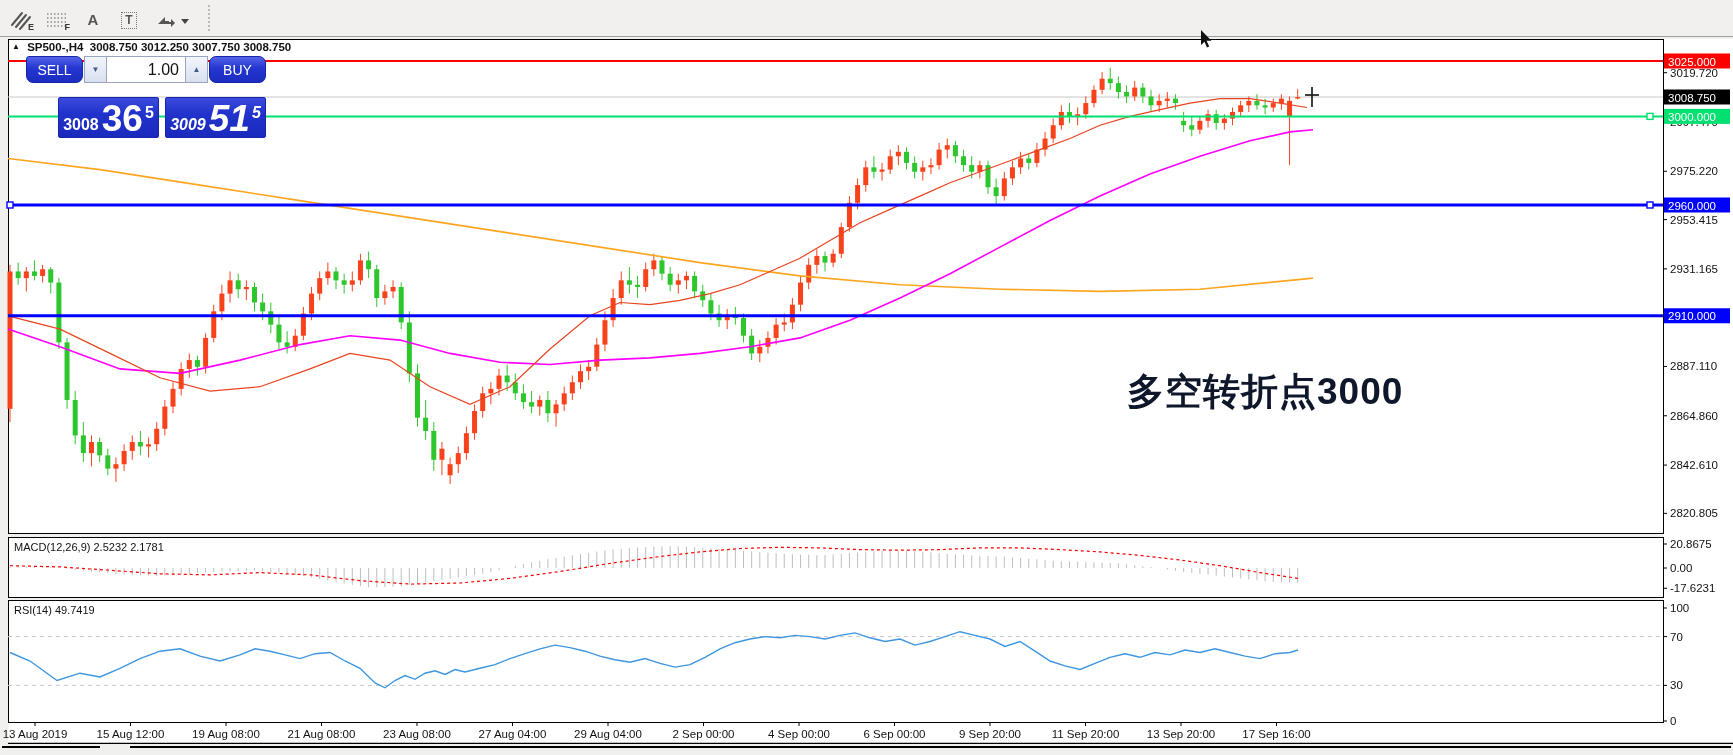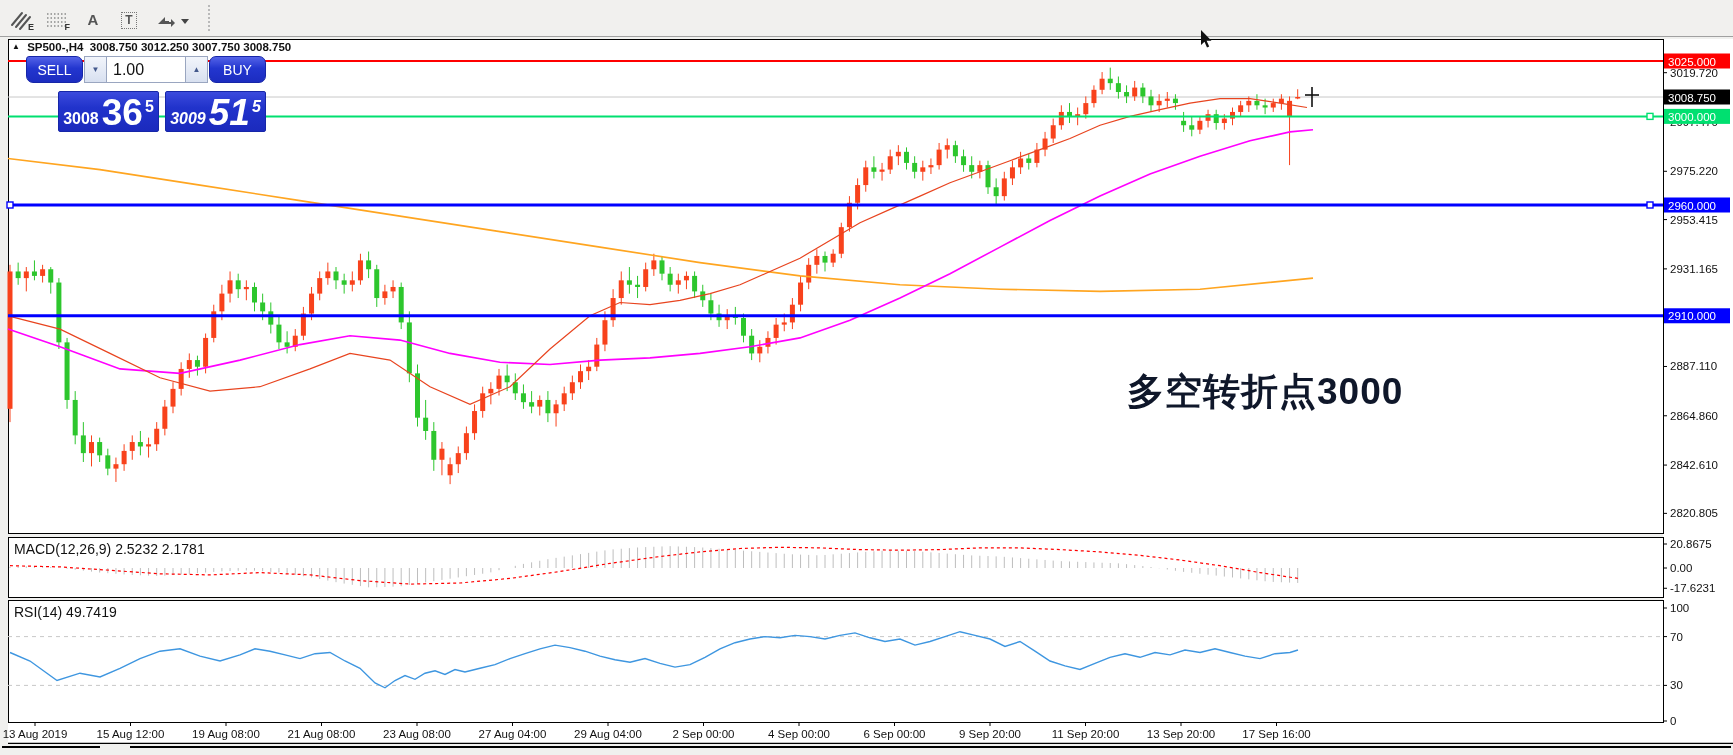--- a/index.html
+++ b/index.html
@@ -18,36 +18,36 @@
   .tf-btn{min-width:30px;height:26px;margin:0 2px;display:flex;align-items:center;justify-content:center;
           font-size:12px;color:#222;border:1px solid transparent;padding:0 4px;}
   .tf-btn.active{background:#fcfcfb;border:1px solid #8f9aa6;box-shadow:inset 0 0 0 1px #e8eef4;}
   .letterA{font-size:15px;font-weight:bold;color:#555;padding-bottom:4px;}
   .tbox{font-size:12px;font-weight:bold;color:#555;border:1px dotted #777;padding:0 3px 1px 3px;margin-bottom:3px;}
   
   #chart-svg{position:absolute;left:0;top:0;z-index:1;}
   
   .sym-header{position:absolute;left:12px;top:41px;z-index:2;font-size:11.5px;font-weight:bold;color:#111;}
   .sym-header .tri{font-size:8px;vertical-align:2px;margin-right:4px;}
-  .ind-label{position:absolute;z-index:2;font-size:14px;color:#111;}
+  .ind-label{position:absolute;z-index:2;font-size:11px;color:#111;}
   .annotation{position:absolute;left:1127px;top:367px;z-index:2;font-size:37px;font-weight:bold;color:#0f172a;
               letter-spacing:1px;white-space:nowrap;}
   
   .trade-panel{position:absolute;left:10px;top:56px;width:256px;z-index:4;}
   .tp-row1{display:flex;height:27px;}
   .btn-order{width:62px;height:27px;color:#fff;font-size:14px;display:flex;align-items:center;justify-content:center;
              background:linear-gradient(#5463e8,#2336cf 45%,#1c2cc0);border:1px solid #1626a8;border-radius:7px;box-sizing:border-box;}
   .btn-order.sell{border-top-left-radius:3px;margin-left:16px;}
   .stepper{display:flex;height:27px;margin:0 1px;}
   .step-btn{width:23px;height:27px;background:linear-gradient(#f2f5fb,#d8e0f0);border:1px solid #9aa6c0;
             display:flex;align-items:center;justify-content:center;font-size:8px;color:#44598c;box-sizing:border-box;}
   .vol-input{width:78px;height:27px;border:1px solid #9aa6c0;border-left:none;border-right:none;background:#fff;
-             font-size:16px;color:#111;padding:0 6px;box-sizing:border-box;
+             font-size:16px;color:#111;text-align:right;padding:0 6px;box-sizing:border-box;
              font-family:"Liberation Sans",sans-serif;}
-  .tp-row2{display:flex;margin-top:8px;padding-left:48px;}
+  .tp-row2{display:flex;margin-top:14px;padding-left:48px;}
   .price-box{width:124px;height:41px;color:#fff;display:flex;align-items:flex-end;justify-content:center;
              background:linear-gradient(#3b4add,#2133cb 40%,#1b2abd);border:1px solid #1626a8;border-radius:2px;
              box-sizing:border-box;padding-bottom:2px;}
   .price-box+.price-box{margin-left:6px;font-style:italic;}
   .p-small{font-size:16px;font-weight:bold;margin-right:3px;line-height:20px;}
   .p-big{font-size:37px;font-weight:bold;line-height:33px;}
   .p-sup{font-size:16px;font-weight:bold;line-height:30px;align-self:flex-start;margin-left:2px;}
   
   .bottom-strip{position:absolute;left:0;top:744px;width:1733px;height:11px;background:#f0f0ee;z-index:3;}
   .bs-seg{position:absolute;top:2px;height:2px;background:#000;}

